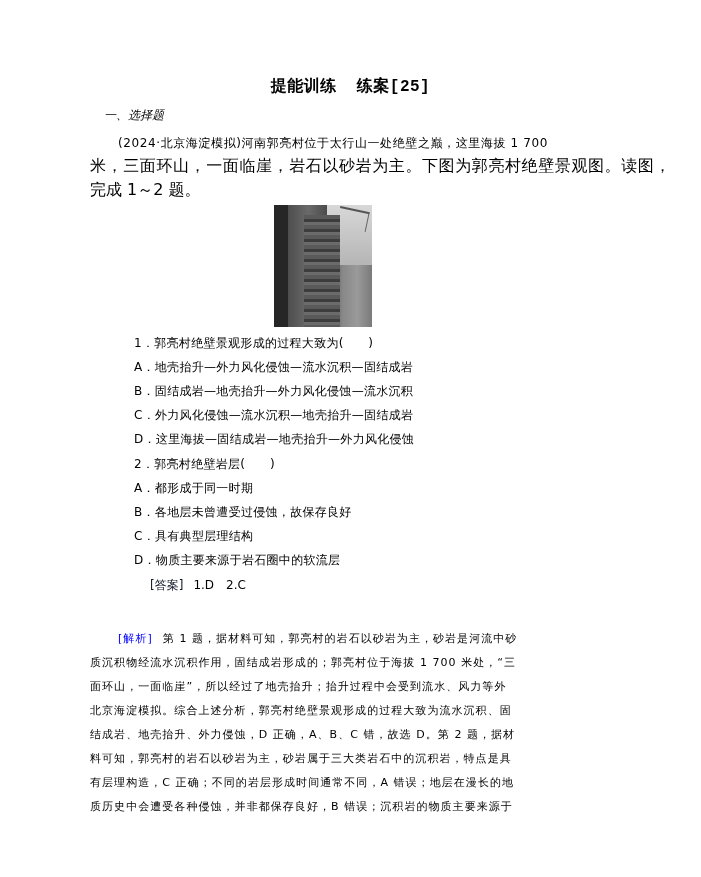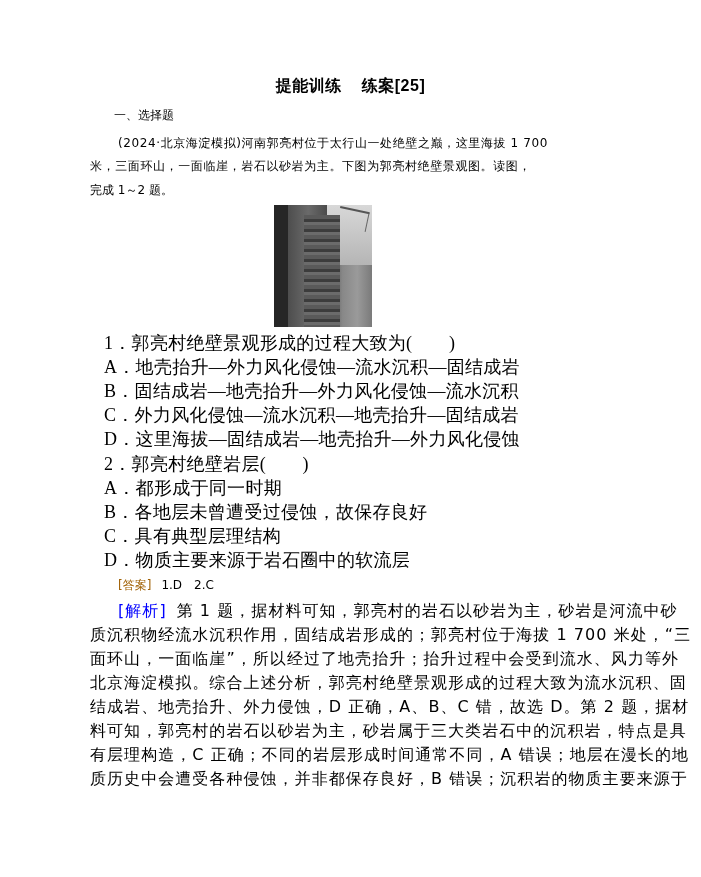--- a/index.html
+++ b/index.html
@@ -1,55 +1,55 @@
 <!DOCTYPE html>
 <html><head>
   <meta charset="utf-8">
   <style>
     * { margin: 0; padding: 0; box-sizing: border-box; }
     html, body { width: 701px; height: 877px; background: #ffffff; overflow: hidden; }
     body { position: relative; font-family: "DejaVu Sans", sans-serif; color: #000; }
     .page { position: absolute; left: 0; top: 0; width: 701px; height: 877px; background: #fff; }
     .title {
       position: absolute; left: 0; width: 701px; top: 76px; text-align: center;
-      font-family: Liberation Sans, sans-serif; font-weight: bold; font-size: 16px; letter-spacing: 0.5px;
+      font-family: Liberation Mono, monospace; font-weight: bold; font-size: 16px; letter-spacing: 0.5px;
     }
     .title .gap { display: inline-block; width: 20px; }
     .line { position: absolute; font-size: 12px; line-height: 14px; white-space: nowrap; }
-    .sec { left: 114px; top: 108px; }
-    .para { left: 90px; width: 440px; font-size: 12px; }
+    .sec { left: 104px; top: 108px; font-style: italic; }
+    .para { left: 90px; width: 440px; font-size: 16px; }
     .p1 { left: 118px; top: 136px; width: 412px; letter-spacing: 0.6px; }
     .p2 { top: 159px; letter-spacing: 0.6px; }
     .p3 { top: 183px; }
     .photo {
       position: absolute; left: 274px; top: 205px; width: 98px; height: 122px; overflow: hidden;
       background: linear-gradient(90deg, #3a3a3a 0%, #555 20%, #6a6a6a 35%, #4a4a4a 55%, #888 70%, #9a9a9a 85%, #7a7a7a 100%);
     }
     .photo .sky { position: absolute; right: 0; top: 0; width: 45px; height: 60px;
       background: linear-gradient(180deg, #d8d8d8, #b5b5b5); }
     .photo .pillar { position: absolute; left: 30px; top: 10px; width: 36px; height: 112px;
       background: repeating-linear-gradient(180deg, #5a5a5a 0 4px, #3c3c3c 4px 7px, #6b6b6b 7px 10px); }
     .photo .leftwall { position: absolute; left: 0; top: 0; width: 14px; height: 122px; background: #262626; }
     .photo .branch { position: absolute; right: 4px; top: 4px; width: 30px; height: 20px;
       border-top: 2px solid #555; border-right: 1px solid #666; transform: rotate(12deg); }
-    .q { left: 104px; font-size: 18px; letter-spacing: 0.3px; font-family: Liberation Serif, serif; }
+    .q { left: 134px; font-size: 12px; letter-spacing: 0.3px; }
     .q1 { top: 336px; }
     .q1a { top: 360px; }
     .q1b { top: 384px; }
     .q1c { top: 408px; }
     .q1d { top: 432px; }
     .q2 { top: 457px; text-align: center; }
     .q2a { top: 481px; }
     .q2b { top: 505px; }
     .q2c { top: 529px; }
     .q2d { top: 553px; }
     .ans { left: 118px; top: 578px; font-size: 12px; }
-    .red { color: #a16207; }
+    .red { color: #0f172a; margin-left: 32px; }
     .blue { color: #0000ff; }
-    .ex { left: 90px; font-size: 16px; letter-spacing: 1.05px; }
+    .ex { left: 90px; font-size: 11px; letter-spacing: 1.05px; margin-top: 28px; }
     .ex0 { left: 118px; top: 604px; }
     .ex1 { top: 628px; }
     .ex2 { top: 652px; }
     .ex3 { top: 676px; }
     .ex4 { top: 700px; }
     .ex5 { top: 724px; }
     .ex6 { top: 748px; }
     .ex7 { top: 772px; }
     .sp { display: inline-block; width: 10px; }
   </style>

